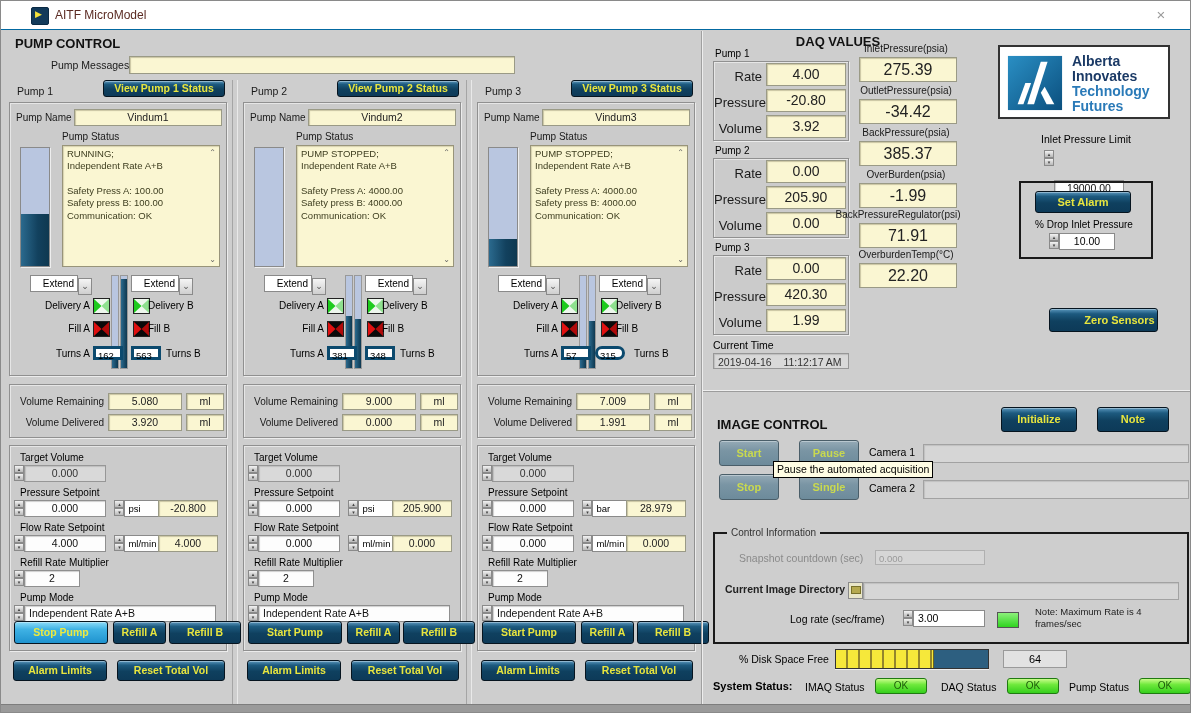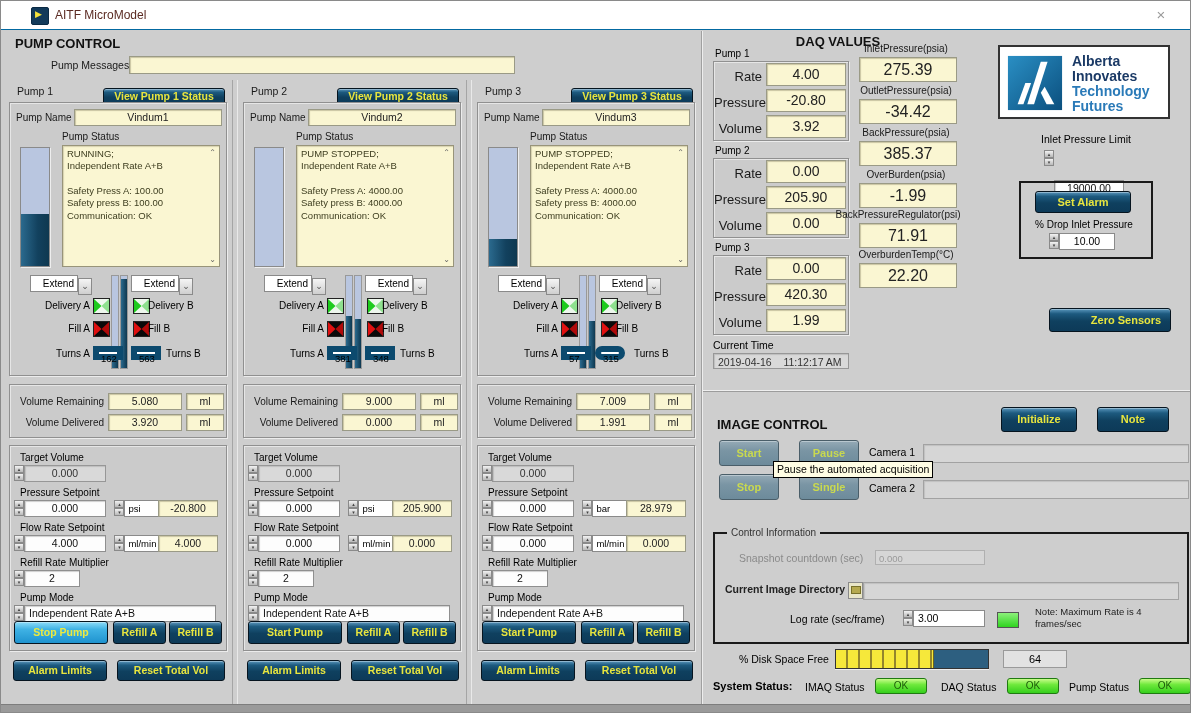--- a/index.html
+++ b/index.html
@@ -40,21 +40,21 @@
   #pumparea{position:absolute;left:8px;top:33px;width:690px;height:672px;}
   #pc-title{position:absolute;left:6px;top:2px;}
   #msg-row{position:absolute;left:6px;top:22px;width:660px;height:18px;}
   #msg-row .lbl{position:absolute;left:36px;top:3px;font-size:10.5px;}
   #msg-field{position:absolute;left:114px;top:0;width:384px;height:16px;}
   #pumps-row{position:absolute;left:0;top:46px;width:690px;display:flex;}
   .vsep{width:4px;border-left:1px solid #a5a5a5;border-right:1px solid #e9e9e9;height:626px;margin:0 5px;}
   .pump-col{width:218px;position:relative;}
   .pump-head{position:relative;height:20px;}
   .pump-head .plabel{position:absolute;left:8px;top:5px;font-size:10.5px;color:#1a1a1a;}
-  .pump-head .btn{position:absolute;right:2px;top:0;width:122px;height:17px;font-size:10.5px;line-height:15px;margin-top:8px;}
+  .pump-head .btn{position:absolute;right:2px;top:0;width:122px;height:17px;font-size:10.5px;line-height:15px;}
   .main-group{position:relative;height:272px;margin-top:2px;}
   .name-row{position:absolute;left:4px;top:6px;width:208px;height:17px;}
   .name-row .lbl{position:absolute;left:2px;top:3px;}
   .name-row .yfield{position:absolute;left:60px;top:0;width:146px;height:15px;text-align:center;font-size:10.5px;line-height:15px;}
   .tank{position:absolute;left:10px;top:44px;width:28px;height:118px;background:#b9c6e0;border:1px solid #8a8a8a;box-shadow:1px 1px 0 #eee;}
   .tank-fill{position:absolute;left:0;bottom:0;width:100%;background:linear-gradient(90deg,#2b6a8e,#12415e 60%,#0e3850);}
   .status-lbl{position:absolute;left:52px;top:28px;}
   .status-box{position:absolute;left:52px;top:42px;width:156px;height:120px;background:#faf6d2;border:1px solid #98947a;box-shadow:inset 1px 1px 1px #d6d2ae;font-size:9.5px;line-height:1.3;color:#3d3d1f;}
   .status-text{position:absolute;left:4px;top:2px;right:14px;white-space:pre-line;}
   .sb-up,.sb-dn{position:absolute;right:2px;width:9px;height:9px;color:#666;font-size:8px;line-height:9px;text-align:center;}
@@ -64,36 +64,36 @@
   .vtrack{position:absolute;top:0;width:6px;height:92px;background:#b9c6e0;border:1px solid #999;}
   .vtrack .vfill{position:absolute;left:0;bottom:0;width:100%;background:linear-gradient(90deg,#2b6a8e,#0e3850);}
   .trkA{left:97px;} .trkB{left:106px;}
   .vsel{position:absolute;top:0;height:17px;}
   .vsel .selbox{display:inline-block;width:48px;height:17px;background:#fff;border:1px solid #8a8a8a;box-sizing:border-box;font-size:10px;text-align:right;padding-right:3px;line-height:15px;vertical-align:top;}
   .selA{left:16px;} .selB{left:117px;}
   .vrow-lblA{position:absolute;left:0;width:76px;text-align:right;font-size:10px;}
   .vrow-lblB{position:absolute;left:134px;width:76px;text-align:left;font-size:10px;}
   .bowtie{position:absolute;width:17px;height:16px;border:1px solid #222;box-sizing:border-box;}
   .bt-del{background:#eef7ee;} .bt-fill{background:#0a0a0a;}
-  .turns-in{position:absolute;width:30px;height:14px;background:#fff;border:6px solid #0c4a6e;font-size:9.5px;text-align:left;padding:1px 8px 0 2px;box-sizing:border-box;}
+  .turns-in{position:absolute;width:30px;height:14px;background:#fff;border:3px solid #0c4a6e;font-size:9.5px;text-align:left;padding:1px 8px 0 2px;box-sizing:border-box;}
   .vol-group{position:relative;height:52px;margin-top:8px;}
   .vol-row{position:absolute;left:2px;width:212px;height:17px;}
   .vol-row .lbl{position:absolute;left:0;width:92px;text-align:right;top:3px;}
   .vol-row .val{position:absolute;left:96px;width:72px;height:15px;text-align:center;font-size:10.5px;line-height:15px;}
   .vol-row .unit{position:absolute;left:174px;width:36px;height:15px;text-align:center;font-size:10.5px;line-height:15px;}
   .target-group{position:relative;height:204px;margin-top:7px;}
   .tg-lbl{position:absolute;left:10px;font-size:10px;}
   .tg-row{position:absolute;left:4px;height:18px;}
   .tg-field{display:inline-block;width:82px;height:17px;box-sizing:border-box;text-align:center;font-size:10.5px;line-height:15px;vertical-align:top;}
   .tg-unit{display:inline-block;width:46px;height:17px;box-sizing:border-box;text-align:left;padding-left:3px;font-size:9.5px;line-height:15px;vertical-align:top;background:#fff;border:1px solid #8a8a8a;}
   .tg-read{position:absolute;right:4px;width:58px;height:15px;text-align:center;font-size:10.5px;line-height:15px;}
   .btn-row{position:absolute;left:4px;bottom:6px;width:208px;height:23px;}
   .btn-row .run{position:absolute;left:0;width:94px;height:23px;font-size:10.5px;line-height:21px;}
   .btn-row .rfa{position:absolute;left:99px;width:53px;height:23px;font-size:10.5px;line-height:21px;}
-  .btn-row .rfb{position:absolute;left:155px;width:53px;height:23px;font-size:10.5px;line-height:21px;}
+  .btn-row .rfb{position:absolute;left:155px;width:72px;height:23px;font-size:10.5px;line-height:21px;}
   .alarm-row{position:relative;height:26px;margin-top:9px;}
   .alarm-row .al{position:absolute;left:4px;width:94px;height:21px;font-size:10.5px;line-height:19px;}
   .alarm-row .rs{position:absolute;left:108px;width:108px;height:21px;font-size:10.5px;line-height:19px;}
   
   #vdiv{position:absolute;left:700px;top:30px;width:0;height:675px;border-left:1px solid #a0a0a0;border-right:1px solid #ededed;}
   #daq-title{position:absolute;left:712px;top:33px;width:250px;text-align:center;}
   .daq-glabel{position:absolute;left:714px;font-size:10px;}
   .daq-group{position:absolute;left:712px;width:134px;}
   .daq-row{position:relative;height:26px;}
   .daq-row .lbl{position:absolute;left:0;width:48px;text-align:right;top:7px;font-size:13px;}
@@ -108,21 +108,21 @@
   .logo-t1{position:absolute;left:72px;font-size:14px;font-weight:bold;color:#1b3a66;line-height:1;}
   .logo-t2{position:absolute;left:72px;font-size:14px;font-weight:bold;color:#2a7ab8;line-height:1;}
   #ipl-lbl{position:absolute;left:1000px;top:132px;width:170px;text-align:center;font-size:10.5px;}
   #ipl-row{position:absolute;left:1043px;top:149px;}
   #ipl-field{display:inline-block;width:70px;height:17px;box-sizing:border-box;font-size:10.5px;line-height:15px;text-align:center;vertical-align:top;margin-top:30px;}
   #alarm-box{position:absolute;left:1018px;top:180px;width:130px;height:74px;border:2px solid #1a1a1a;}
   #setalarm{position:absolute;left:14px;top:8px;width:96px;height:22px;font-size:11px;line-height:20px;}
   #drop-lbl{position:absolute;left:0;top:36px;width:126px;text-align:center;font-size:10px;}
   #drop-row{position:absolute;left:28px;top:50px;}
   #drop-field{display:inline-block;width:56px;height:17px;box-sizing:border-box;font-size:10.5px;line-height:15px;text-align:center;vertical-align:top;background:#fff;border:1px solid #8a8a8a;}
-  #zero-btn{position:absolute;left:1048px;top:307px;width:122px;height:24px;font-size:11px;line-height:22px;padding-left:32px;}
+  #zero-btn{position:absolute;left:1048px;top:307px;width:109px;height:24px;font-size:11px;line-height:22px;padding-left:32px;}
   #motor-btn{position:absolute;left:995px;top:342px;width:172px;height:26px;font-size:11.5px;line-height:24px;}
   
   #hdiv{position:absolute;left:702px;top:389px;width:487px;height:0;border-top:1px solid #efefef;border-bottom:1px solid #9c9c9c;}
   #imgpanel{position:absolute;left:700px;top:391px;width:491px;height:314px;}
   #ic-title{position:absolute;left:16px;top:25px;}
   #init-btn{position:absolute;left:300px;top:15px;width:76px;height:25px;font-size:11px;line-height:23px;}
   #exit-btn{position:absolute;left:396px;top:15px;width:72px;height:25px;font-size:11px;line-height:23px;}
   .cap-btn{position:absolute;width:60px;height:26px;font-size:11px;line-height:24px;}
   #cam1-lbl{position:absolute;left:168px;top:54px;font-size:10.5px;}
   #cam2-lbl{position:absolute;left:168px;top:90px;font-size:10.5px;}

